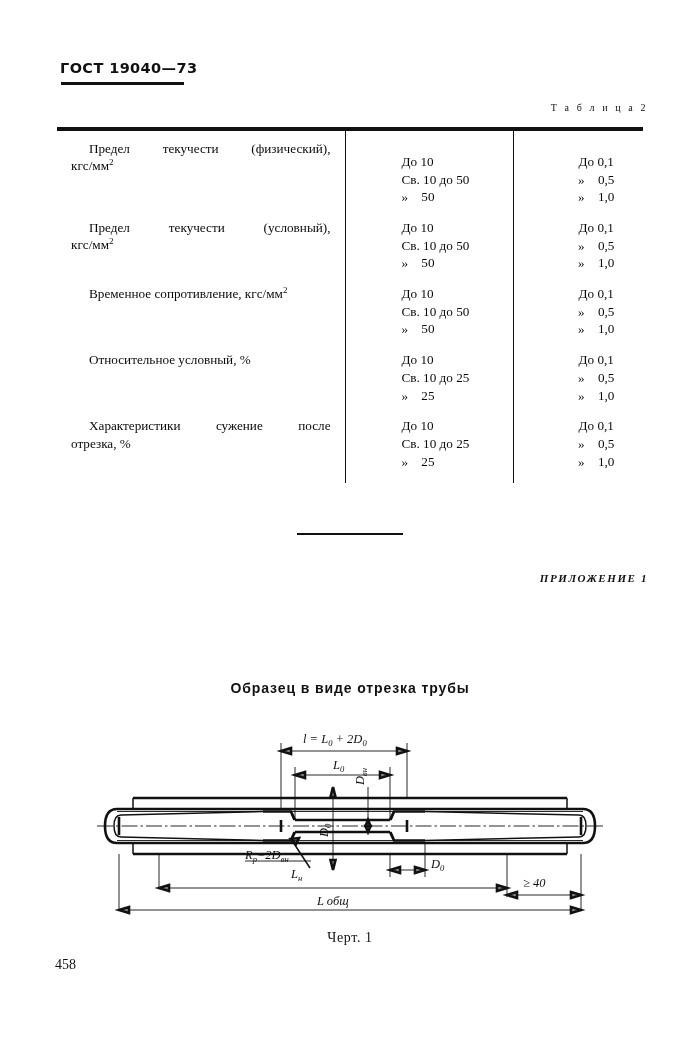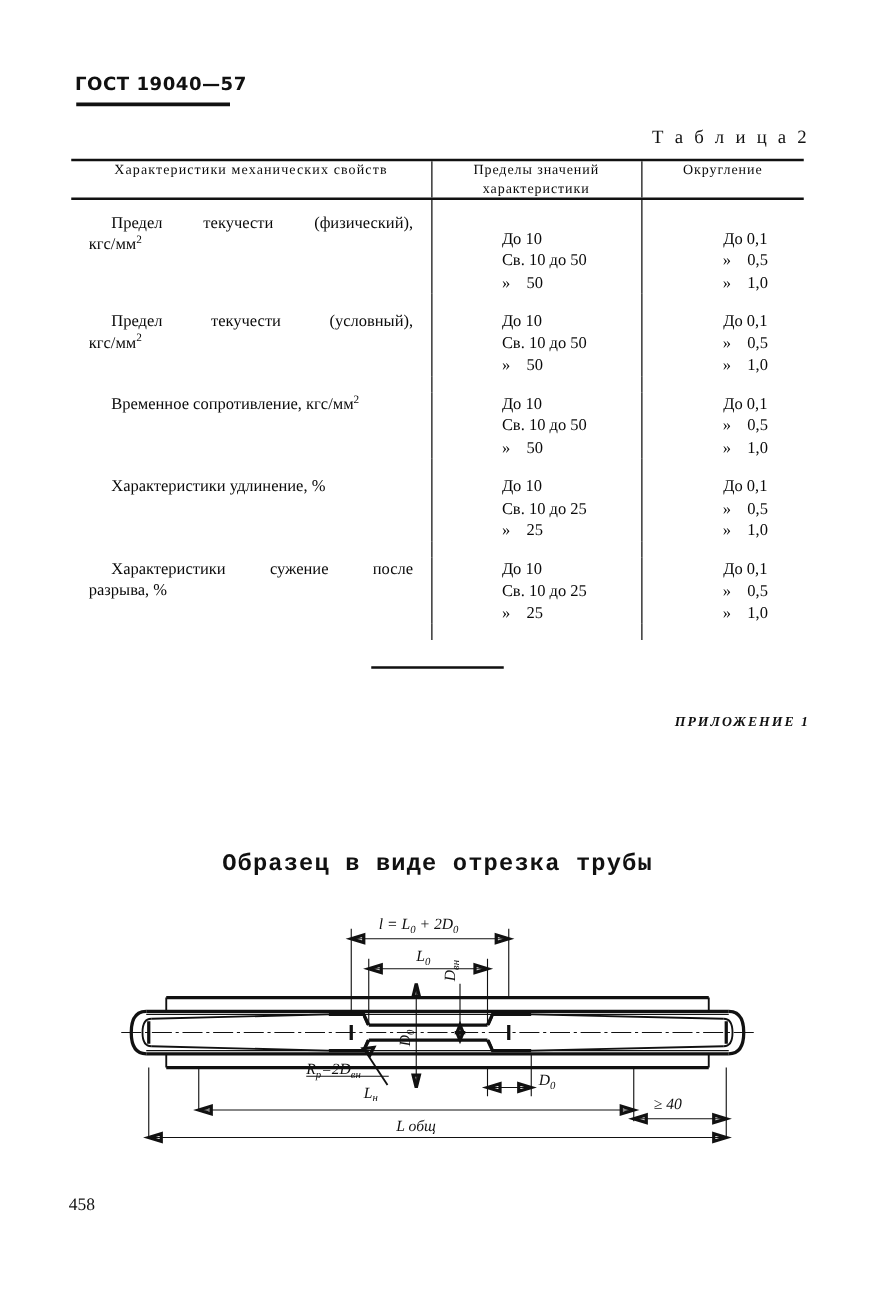--- a/index.html
+++ b/index.html
@@ -35,21 +35,21 @@
     top: 82px;
     width: 123px;
     height: 3px;
     background: #111;
   }
 
   .table-caption {
     position: absolute;
     right: 52px;
     top: 102px;
-    font-size: 15px;
+    font-size: 10px;
     letter-spacing: 2.6px;
     color: #111;
   }
 
   
   .tbl {
     position: absolute;
     left: 57px;
     top: 127px;
     width: 586px;
@@ -130,23 +130,23 @@
     letter-spacing: 1.6px;
     color: #111;
   }
 
   
   .fig-title {
     position: absolute;
     left: 0; right: 0;
     top: 680px;
     text-align: center;
-    font-family: Liberation Mono, monospace;
+    font-family: Liberation Sans, sans-serif;
     font-weight: bold;
-    font-size: 19px;
+    font-size: 14px;
     letter-spacing: 0.9px;
     color: #111;
   }
   .fig-wrap {
     position: absolute;
     left: 95px;
     top: 725px;
     width: 510px;
     height: 200px;
   }
@@ -177,54 +177,37 @@
   .lbl  { font-family: "Liberation Serif", serif; font-style: italic;
           font-size: 12.5px; fill: #111; }
   .lbl-s{ font-family: "Liberation Serif", serif; font-style: italic;
           font-size: 8.6px; fill: #111; }
 </style>
 </head>
 <body>
 
 <div class="page">
 
-  <div class="doc-number">ГОСТ 19040—57</div>
+  <div class="doc-number">ГОСТ 19040—73</div>
   <div class="doc-rule"></div>
 
   <div class="table-caption">Т а б л и ц а 2</div>
 
   <div class="tbl">
     <div class="rule-top"></div>
+
+
+    <div class="rule-mid"></div>
 
     <table class="grid">
       <colgroup>
         <col class="col-a">
           <col class="col-b">
           <col class="col-c">
       </colgroup>
-      <tbody>
-          <tr>
-        <td class="head-cell left-head vsep-a">Характеристики механических свойств</td>
-        <td class="head-cell vsep-b">
-          <div>Пределы значений</div>
-          <div>характеристики</div>
-        </td>
-        <td class="head-cell">Округление</td>
-      </tr>
-    </tbody>
-      </table>
-
-    <div class="rule-mid"></div>
-
-    <table class="grid">
-      <colgroup>
-        <col class="col-a">
-          <col class="col-b">
-          <col class="col-c">
-      </colgroup>
 
       <tbody>
           <tr>
         <td class="body-cell vsep-a">
           <div class="row-name stretch">
             <span class="ind"></span><span>Предел    текучести    (физический),</span>
           </div>
           <div class="row-name" style="padding-top:0">
             <span>кгс/мм</span><sup class="u">2</sup>
           </div>
@@ -303,21 +286,21 @@
       </tr>
       <tr class="spacer-row">
         <td class="vsep-a"></td>
             <td class="vsep-b"></td>
             <td></td>
       </tr>
 
       <tr>
         <td class="body-cell vsep-a">
           <div class="row-name" style="padding-top:0">
-            <span class="ind"></span><span>Характеристики удлинение, %</span>
+            <span class="ind"></span><span>Относительное условный, %</span>
           </div>
         </td>
         <td class="body-cell vsep-b">
           <div class="vals mid" style="padding-top:0">
             <div>До 10</div>
             <div>Св. 10 до 25</div>
             <div>»    25</div>
           </div>
         </td>
         <td class="body-cell">
@@ -333,21 +316,21 @@
             <td class="vsep-b"></td>
             <td></td>
       </tr>
 
       <tr>
         <td class="body-cell vsep-a">
           <div class="row-name stretch" style="padding-top:0">
             <span class="ind"></span><span>Характеристики    сужение    после</span>
           </div>
           <div class="row-name" style="padding-top:0">
-            <span>разрыва, %</span>
+            <span>отрезка, %</span>
           </div>
         </td>
         <td class="body-cell vsep-b">
           <div class="vals mid" style="padding-top:0">
             <div>До 10</div>
             <div>Св. 10 до 25</div>
             <div>»    25</div>
           </div>
         </td>
         <td class="body-cell">
@@ -526,16 +509,17 @@
       <g>
         <path class="thin" d="M 24 185 L 486 185"></path>
         <path class="lnT" d="M 24 185 L 34 182 L 34 188 Z" fill="#111"></path>
         <path class="lnT" d="M 486 185 L 476 182 L 476 188 Z" fill="#111"></path>
       </g>
       <text class="lbl" x="222" y="180">L общ</text>
 
     </svg>
   </div>
 
+  <div class="fig-caption">Черт. 1</div>
 
   <div class="page-no">458</div>
 
 </div>
 
 </body></html>

